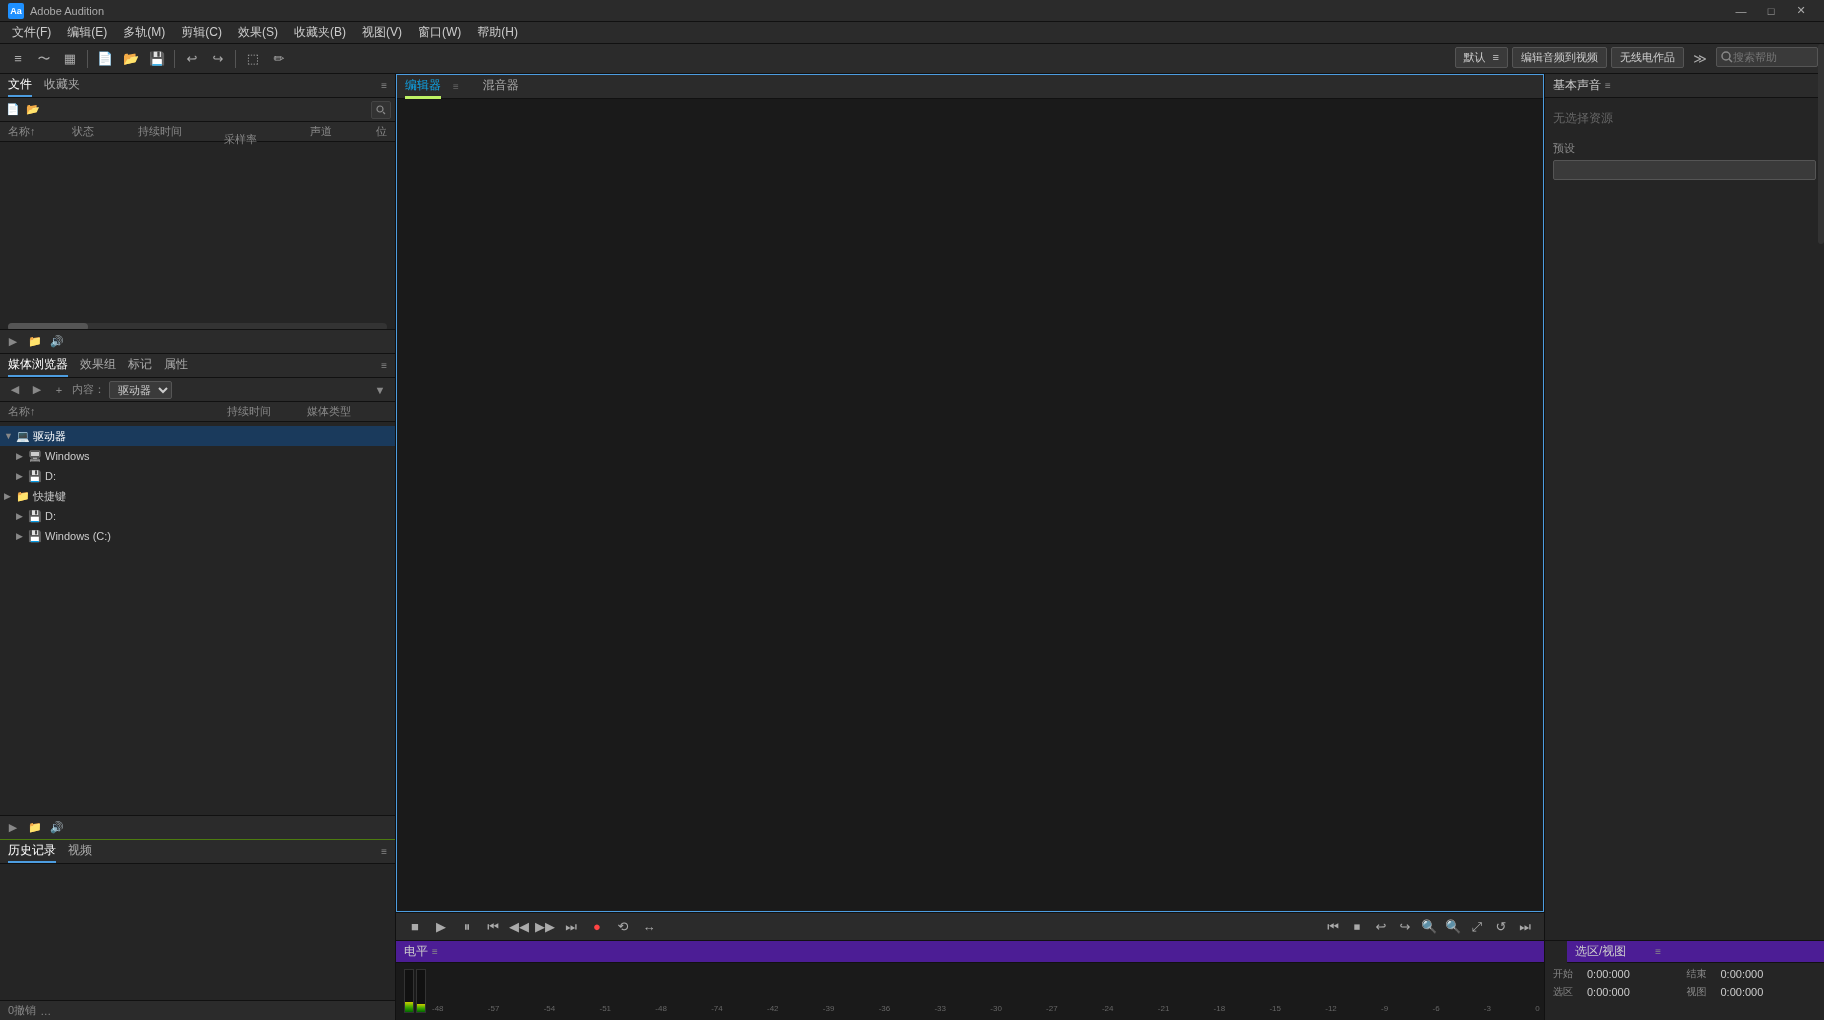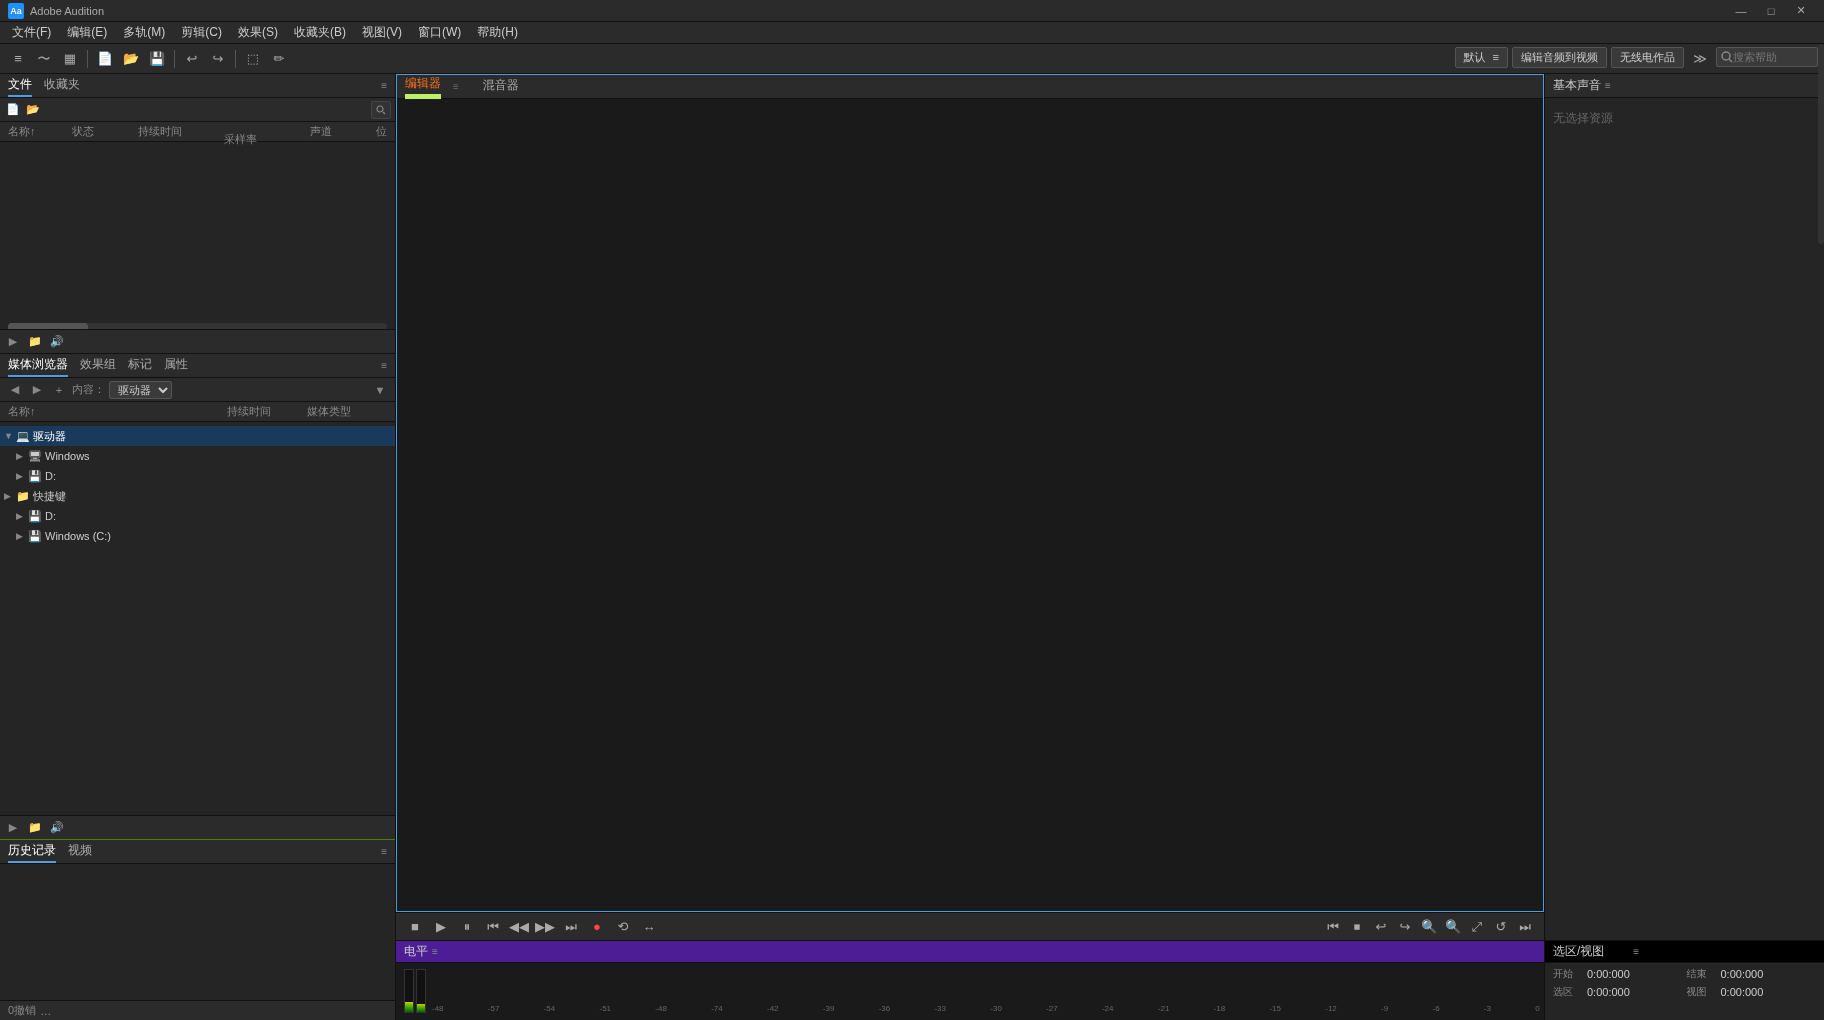--- a/index.html
+++ b/index.html
@@ -342,22 +342,22 @@
       border-bottom: 1px solid #111;
     }
     .editor-tab {
       font-size: 12px;
       color: #aaa;
       cursor: pointer;
       padding: 2px 0;
       border-bottom: 2px solid transparent;
     }
     .editor-tab.active {
-      color: #f97316;
-      border-bottom: 6px solid #bef264;
+      color: #0ea5e9;
+      border-bottom: 3px solid #bef264;
     }
     #editor-canvas {
       flex: 1;
       background: #1a1a1a;
       position: relative;
     }
 
     
     #transport-bar {
       height: 28px;
@@ -452,26 +452,27 @@
     }
 
     
     #selection-panel {
       height: 80px;
       background: #252525;
       border-top: 1px solid #111;
     }
     #selection-header {
       height: 22px;
-      background: #000000;
+      background: #4c1d95;
       display: flex;
       align-items: center;
       padding: 0 8px;
       border-bottom: 1px solid #111;
       gap: 29px;
+      margin-left: 22px;
     }
     .selection-content {
       padding: 4px 8px;
       display: grid;
       grid-template-columns: 1fr 1fr;
       gap: 4px;
     }
     .selection-row {
       display: flex;
       align-items: center;
@@ -770,20 +771,24 @@
     </div>
   </div>
 
   <div id="right-panel">
     <div id="basic-sound-header">
       <span>基本声音</span>
       <span style="margin-left:4px;font-size:10px;color:#888;cursor:pointer;">≡</span>
     </div>
     <div class="basic-sound-content">
       <div class="no-resource">无选择资源</div>
+      <div style="margin-top:8px;">
+        <div class="resource-label">预设</div>
+        <input type="text" class="resource-input" placeholder="" style="">
+      </div>
     </div>
 
     <div id="selection-panel">
       <div id="selection-header">
         <span>选区/视图</span>
         <span style="font-size:10px;color:#888;cursor:pointer;">≡</span>
       </div>
       <div class="selection-content">
         <div class="selection-row">
           <span class="sel-label">开始</span>

